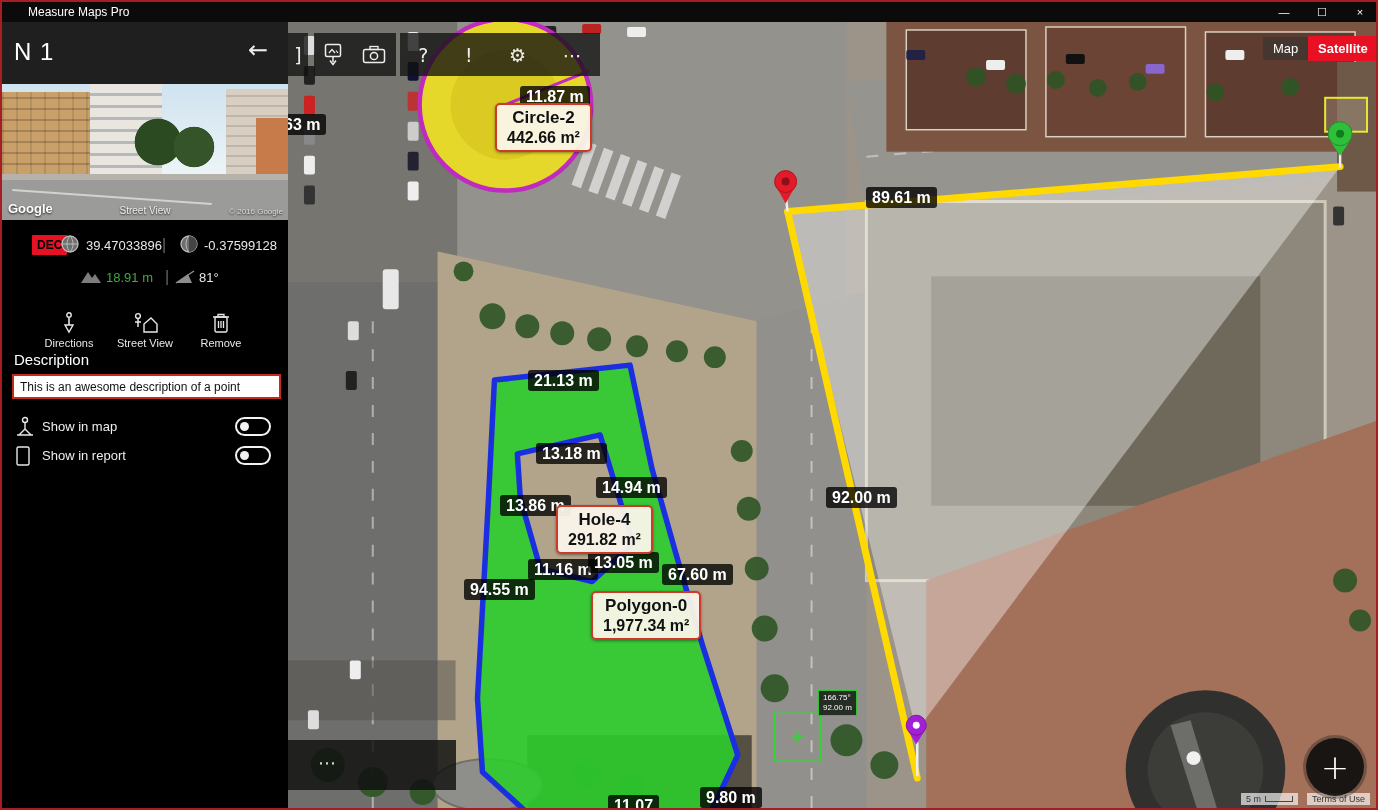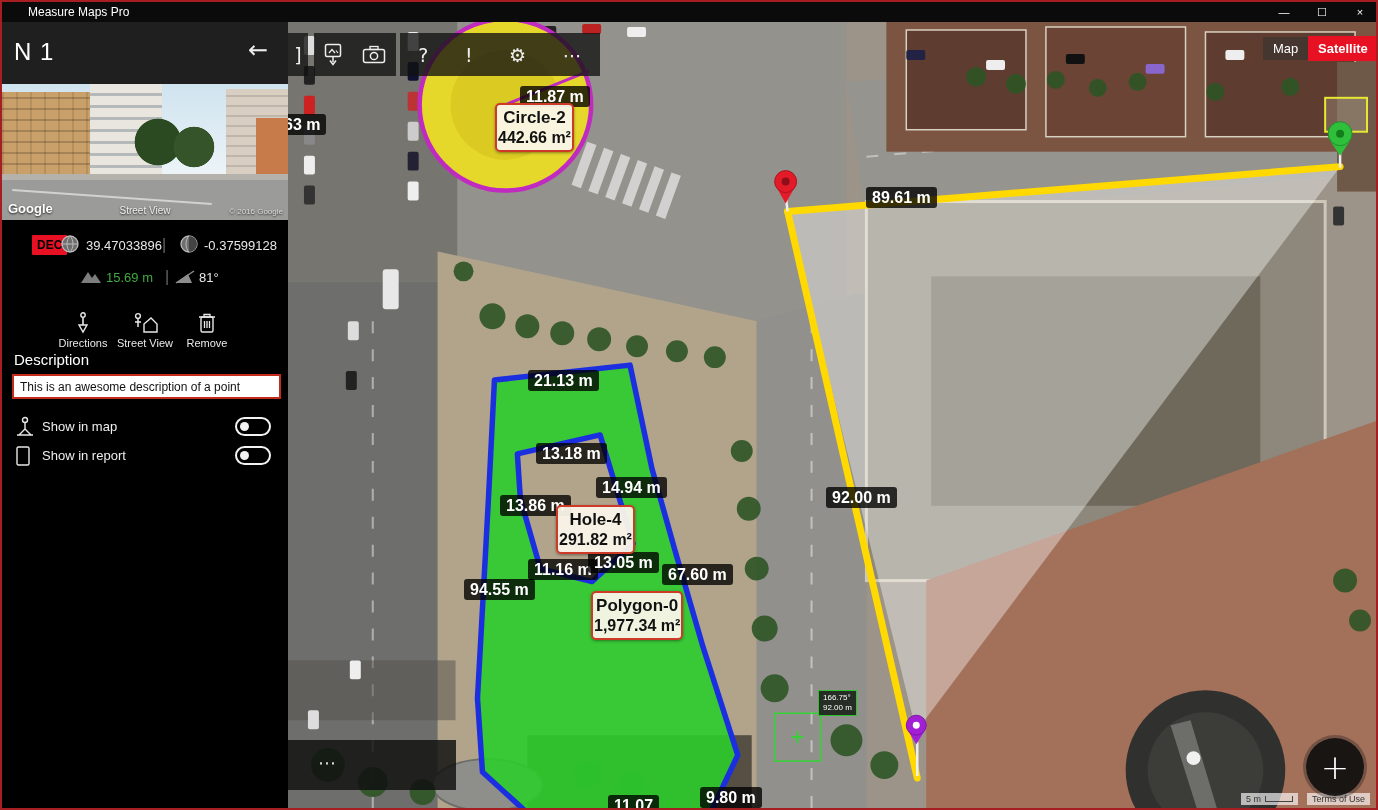--- a/index.html
+++ b/index.html
@@ -32,21 +32,21 @@
   
   .inforow{position:absolute;left:0;width:286px;color:#e8e8e8;font-size:13px;}
   .dec{position:absolute;left:30px;top:213px;background:#e81123;color:#000000;font-size:12px;font-weight:bold;padding:3px 5px;border-radius:1px;}
   .lat{position:absolute;left:84px;top:216px;}
   .lon{position:absolute;left:202px;top:216px;}
   .sep1{position:absolute;left:160px;top:214px;color:#666;}
   .elev{position:absolute;left:104px;top:248px;color:#3faa3f;}
   .sep2{position:absolute;left:163px;top:246px;color:#666;}
   .bearing{position:absolute;left:197px;top:248px;}
   .sicon{position:absolute;}
-  .actions{position:absolute;left:0;top:290px;width:286px;display:flex;justify-content:center;color:#e8e8e8;}
+  .actions{position:absolute;left:0;top:290px;width:286px;display:flex;justify-content:center;gap:14px;color:#e8e8e8;}
   .action{width:62px;text-align:center;font-size:11px;}
   .action svg{display:block;margin:0 auto 3px;}
   .desc-h{position:absolute;left:12px;top:329px;color:#fff;font-size:15px;}
   .desc-input{position:absolute;left:10px;top:352px;width:253px;height:19px;background:#fff;border:2px solid #c42b1c;color:#111;font-size:12px;padding:1px 6px;font-family:"Liberation Sans",sans-serif;}
   .toggle-row{position:absolute;left:0;width:286px;height:26px;color:#eee;font-size:13px;}
   .tr1{top:393px;} .tr2{top:422px;}
   .toggle-row .tlabel{position:absolute;left:40px;top:4px;}
   .toggle{position:absolute;left:233px;top:2px;width:32px;height:15px;border:2px solid #f2f2f2;border-radius:10px;background:#000;}
   .knob{position:absolute;left:3px;top:2.5px;width:9px;height:9px;border-radius:50%;background:#f2f2f2;}
   .ticon{position:absolute;left:13px;top:1px;}
@@ -54,21 +54,21 @@
   .map{position:absolute;left:286px;top:20px;right:0;bottom:0;overflow:hidden;background:#9c9489;}
   .map svg.scene{position:absolute;left:0;top:0;width:100%;height:100%;}
   
   .chip{position:absolute;background:rgba(0,0,0,.78);color:#fff;font-weight:bold;font-size:16px;line-height:19px;padding:1px 6px;border-radius:3px;white-space:nowrap;z-index:20;}
   .c0{left:232px;top:64px;} .c1{left:-10px;top:92px;} .c2{left:240px;top:348px;}
   .c3{left:248px;top:421px;} .c4{left:308px;top:455px;} .c5{left:212px;top:473px;}
   .c6{left:240px;top:537px;} .c7{left:300px;top:530px;} .c8{left:374px;top:542px;}
   .c9{left:176px;top:557px;} .c10{left:412px;top:765px;} .c11{left:320px;top:773px;}
   .c12{left:578px;top:165px;} .c13{left:538px;top:465px;}
   
-  .mbox{position:absolute;background:rgba(250,246,233,.95);border:2px solid #cd3a28;border-radius:5px;padding:2px 1px;text-align:center;color:#111;z-index:21;box-shadow:0 1px 3px rgba(0,0,0,.4);}
+  .mbox{position:absolute;background:rgba(250,246,233,.95);border:2px solid #cd3a28;border-radius:5px;padding:2px 10px;text-align:center;color:#111;z-index:21;box-shadow:0 1px 3px rgba(0,0,0,.4);}
   .mbox .mname{font-size:17px;font-weight:bold;line-height:21px;}
   .mbox .marea{font-size:16px;font-weight:bold;line-height:20px;}
   .mb0{left:207px;top:81px;} .mb1{left:268px;top:483px;} .mb2{left:303px;top:569px;}
   
   .ctip{position:absolute;left:530px;top:668px;background:rgba(18,28,18,.85);border:1px solid #2ec22e;color:#fff;font-size:8px;line-height:10px;padding:2px 4px;z-index:21;}
   
   .mtoolbar{position:absolute;left:0;top:11px;height:43px;z-index:30;color:#eee;}
   .tseg{position:absolute;top:0;height:43px;background:rgba(18,18,18,.78);display:flex;align-items:center;justify-content:space-around;}
   .ts1{left:0;width:20px;} .ts2{left:26px;width:38px;} .ts3{left:64px;width:44px;} .ts4{left:112px;width:200px;}
   .tico{font-size:19px;color:#eee;text-align:center;font-family:"DejaVu Sans",sans-serif;}
@@ -130,21 +130,21 @@
     <svg class="sicon" style="left:177px;top:212px" width="20" height="20" viewBox="0 0 20 20">
       <circle cx="10" cy="10" r="8" fill="#6e6e6e" stroke="#bbb" stroke-width="1.3"></circle>
       <path d="M10,2 A8,8 0 0 1 10,18 Z" fill="#444"></path>
       <path d="M10,2 C6,6 6,14 10,18" fill="none" stroke="#bbb" stroke-width="1"></path>
     </svg>
     <span class="lon inforow" style="width:auto">-0.37599128</span>
 
     <svg class="sicon" style="left:78px;top:246px" width="22" height="16" viewBox="0 0 22 16">
       <path d="M1,15 L8,4 L12,10 L15,6 L21,15 Z" fill="#7d7d7d"></path>
     </svg>
-    <span class="elev inforow" style="width:auto">15.69 m</span>
+    <span class="elev inforow" style="width:auto">18.91 m</span>
     <span class="sep2">|</span>
     <svg class="sicon" style="left:173px;top:248px" width="20" height="14" viewBox="0 0 20 14">
       <path d="M1,13 L17,13 L13,4 Z" fill="#8d8d8d"></path>
         <path d="M1,13 L19,1" stroke="#8d8d8d" stroke-width="1.5" fill="none"></path>
     </svg>
     <span class="bearing inforow" style="width:auto">81°</span>
 
     <div class="actions">
       <div class="action">
         <svg width="18" height="22" viewBox="0 0 18 22">

